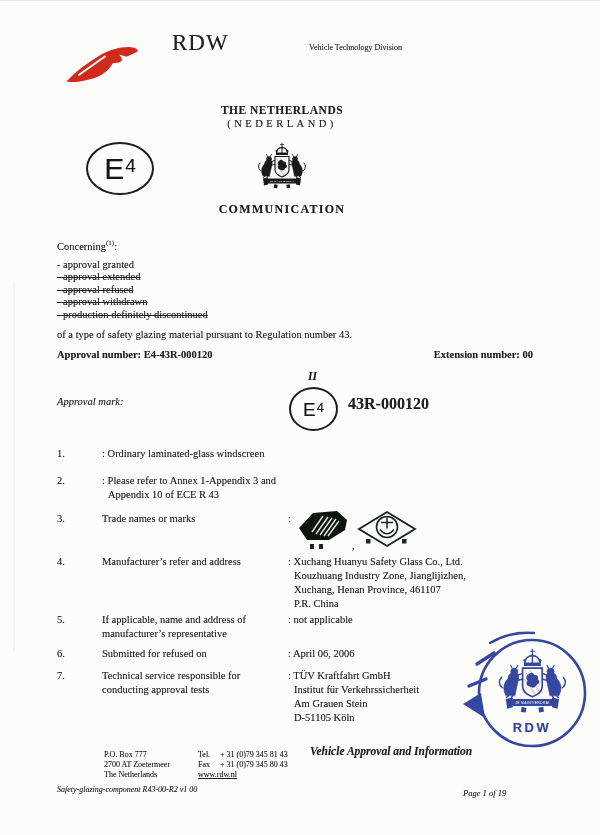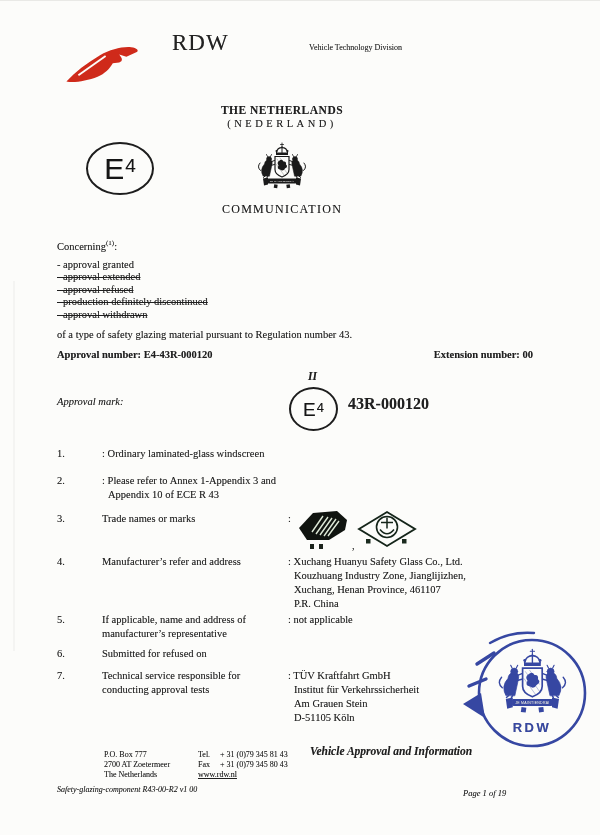--- a/index.html
+++ b/index.html
@@ -14,21 +14,21 @@
   .scan-line{position:absolute; left:13px; top:280px; width:2px; height:370px; background:rgba(0,0,0,.03);}
 
   
   .brand{left:172px; top:29px; font-size:23px; letter-spacing:1px; color:#222;}
   .division{left:309px; top:42px; font-size:8px; color:#2a2a2a;}
 
   
   .country{left:130px; top:103px; width:304px; text-align:center; font-weight:bold; font-size:11.5px; letter-spacing:.5px;}
   .native{left:130px; top:117px; width:304px; text-align:center; font-size:10.5px; letter-spacing:3.5px;}
   .coa-header{left:251px; top:138px; width:62px; height:55px; color:#1a1a1a;}
-  .communication{left:130px; top:201px; width:304px; text-align:center; font-weight:normal; font-size:12px; letter-spacing:1.3px;}
+  .communication{left:130px; top:201px; width:304px; text-align:center; font-weight:bold; font-size:12px; letter-spacing:1.3px;}
 
   
   .ebadge{border:2.5px solid #1d1d1d; border-radius:50%; display:flex; align-items:center; justify-content:center;
           font-family:"Liberation Sans", sans-serif; color:#151515; background:transparent;}
   .ebadge-big{left:86px; top:141px; width:64px; height:49px;}
   .ebadge-big .e{font-size:30px; line-height:1;}
   .ebadge-big .d{font-size:19px; line-height:1; margin:-6px 0 0 1px;}
   .ebadge-small{left:289px; top:386px; width:45px; height:40px; border-width:2px;}
   .ebadge-small .e{font-size:19px; line-height:1;}
   .ebadge-small .d{font-size:13px; line-height:1; margin:-3px 0 0 1px;}
@@ -136,22 +136,22 @@
   </div>
 
   <div class="abs concerning">
     <div>
       <span>Concerning</span><sup>(1)</sup><span>:</span>
     </div>
     <div class="options">
       <div>- approval granted</div>
       <div class="struck">- approval extended</div>
       <div class="struck">- approval refused</div>
+      <div class="struck">- approval withdrawn</div>
       <div class="struck">- production definitely discontinued</div>
-      <div class="struck">- approval withdrawn</div>
     </div>
     <div class="subject">of a type of safety glazing material pursuant to Regulation number 43.</div>
   </div>
 
   <div class="abs apprline">
     <span>Approval number: E4-43R-000120</span>
     <span>Extension number: 00</span>
   </div>
 
   <div class="abs mark-label">Approval mark:</div>
@@ -219,20 +219,21 @@
       <span>
         <div>If applicable, name and address of</div>
         <div>manufacturer’s representative</div>
       </span>
       <span>: not applicable</span>
     </div>
 
     <div class="row r6">
       <span>6.</span>
       <span>Submitted for refused on</span>
+      <span>: April 06, 2006</span>
     </div>
 
     <div class="row r7">
       <span>7.</span>
       <span>
         <div>Technical service responsible for</div>
         <div>conducting approval tests</div>
       </span>
       <span>
         <div>: TÜV Kraftfahrt GmbH</div>

